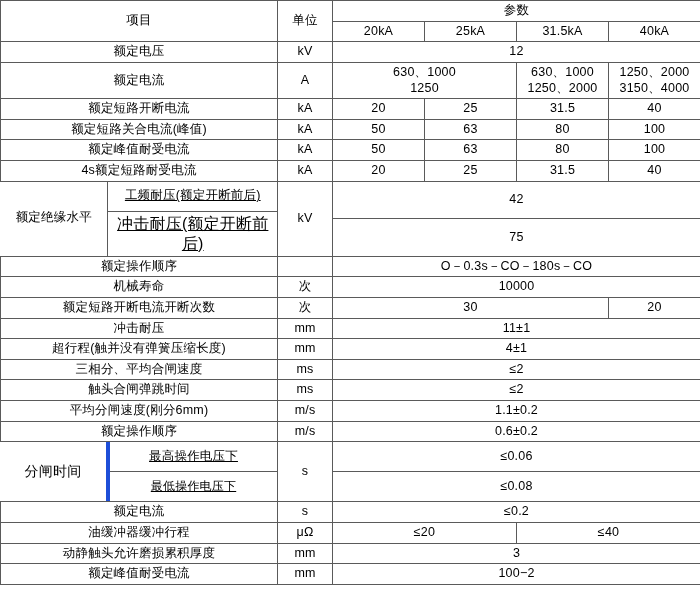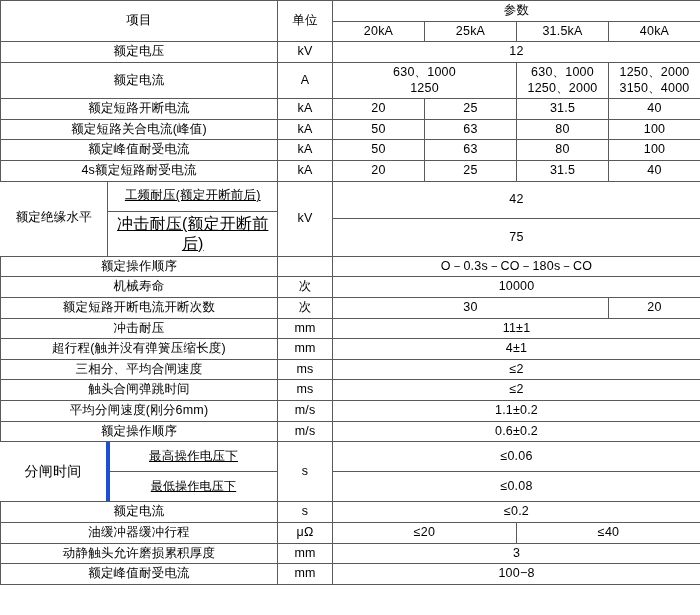--- a/index.html
+++ b/index.html
@@ -261,16 +261,16 @@
 
     <tr>
       <td class="cell-left">动静触头允许磨损累积厚度</td>
       <td>mm</td>
       <td colspan="4">3</td>
     </tr>
 
     <tr>
       <td class="cell-left">额定峰值耐受电流</td>
       <td>mm</td>
-      <td colspan="4">100−8</td>
+      <td colspan="4">100−2</td>
     </tr>
   </tbody>
 </table>
 
 </body></html>

